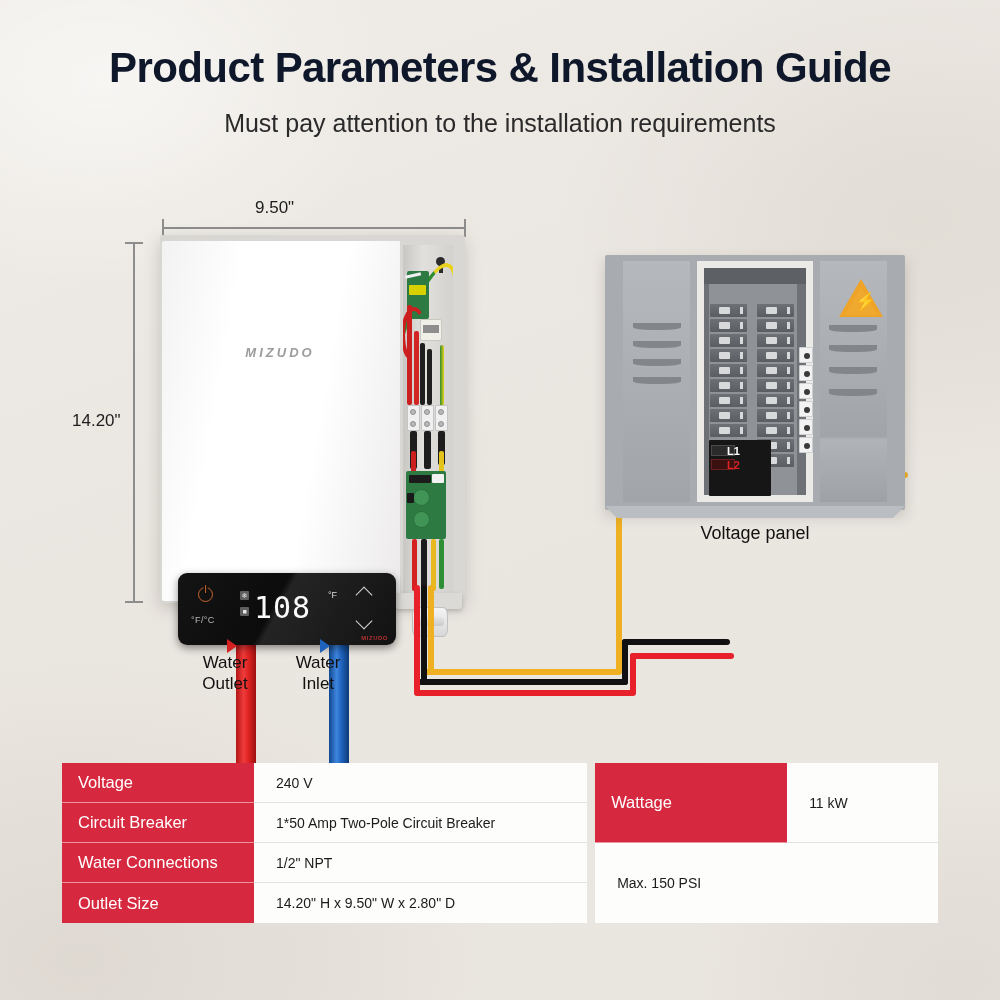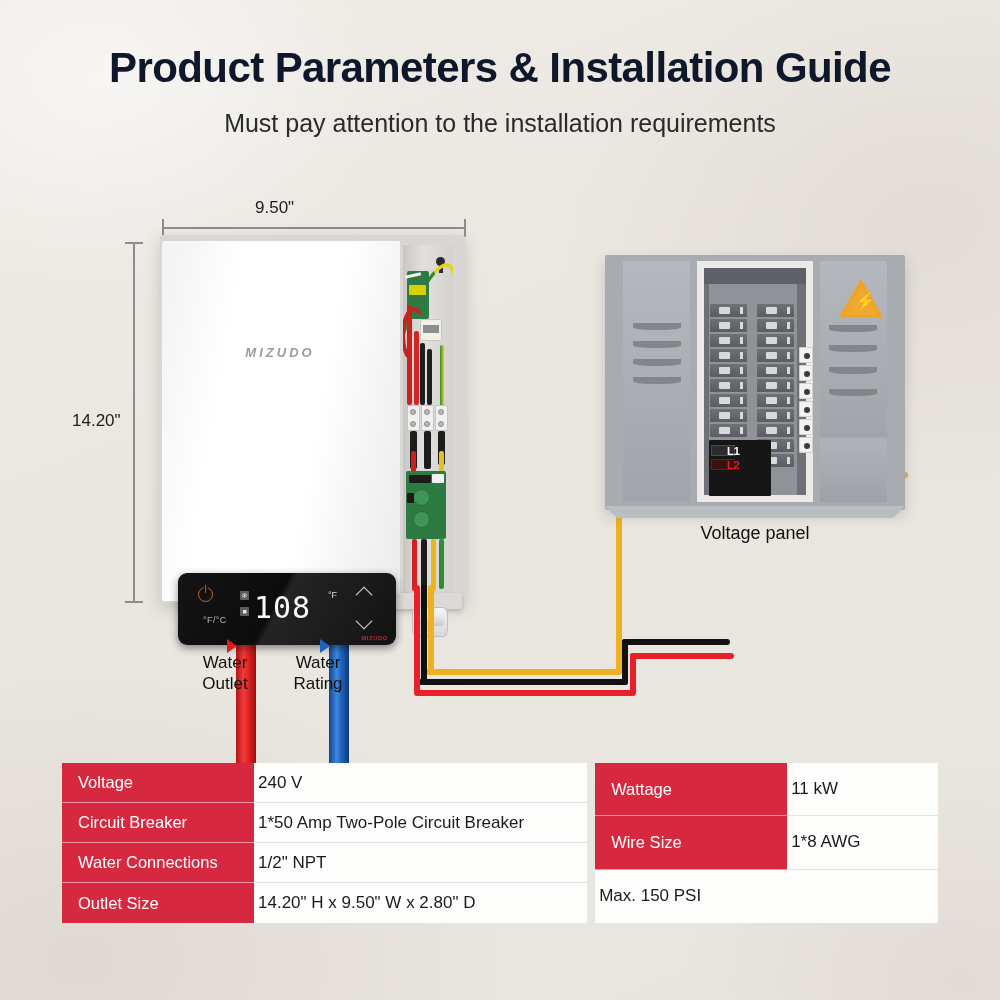--- a/index.html
+++ b/index.html
@@ -67,21 +67,21 @@
     border: 1.8px solid #c8652a; border-radius: 50%;
   }
   .pwr-icon::after {
     content: ""; position: absolute; left: 50%; top: -3px;
     width: 1.8px; height: 8px; background: #c8652a;
     transform: translateX(-50%);
     box-shadow: 0 0 0 1.6px #0f0f0f;
   }
   .fc-label {
     position: absolute; left: 13px; top: 42px;
-    font-size: 9px; color: #b9b9b9; letter-spacing: 0.4px; margin-left: 12px;
+    font-size: 9px; color: #b9b9b9; letter-spacing: 0.4px;
   }
   .lcd {
     position: absolute; left: 62px; top: 14px; width: 95px; height: 42px;
   }
   .lcd-num {
     position: absolute; left: 14px; top: 1px;
     font-family: "DejaVu Sans Mono", monospace;
     font-size: 30px; color: #fafafa; letter-spacing: 1px; line-height: 40px;
   }
   .lcd-deg {
@@ -275,22 +275,22 @@
     background: #d6293f; color: #fff;
     font-size: 16.5px; display: flex; align-items: center;
     padding-left: 16px;
     border-bottom: 1px solid rgba(255,255,255,0.5);
   }
   .spec-row:last-child .spec-k { border-bottom: none; }
   .left  .spec-k { width: 192px; }
   .right .spec-k { width: 192px; }
   .spec-v {
     background: #fdfdfc; color: #1b1b1b;
-    font-size: 17px; display: flex; align-items: center;
-    padding-left: 4px; flex: 1;
+    font-size: 14px; display: flex; align-items: center;
+    padding-left: 22px; flex: 1;
     border-bottom: 1px solid #e2e2e2;
   }
   .spec-row:last-child .spec-v { border-bottom: none; }
   .spec-gap { width: 8px; background: transparent; }
 </style>
 </head>
 <body>
 
 <div class="hdr">
   <div class="hdr-title">Product Parameters &amp; Installation Guide</div>
@@ -393,21 +393,21 @@
 
   <div class="arrow-tri" style="left:227px; top:459px; border-left:10px solid #d42020;"></div>
   <div class="wlabel" style="left:180px; top:472px;">
     <div>Water</div>
     <div>Outlet</div>
   </div>
 
   <div class="arrow-tri" style="left:320px; top:459px; border-left:10px solid #1f62bb;"></div>
   <div class="wlabel" style="left:273px; top:472px;">
     <div>Water</div>
-    <div>Rating</div>
+    <div>Inlet</div>
   </div>
 
   <div class="ewire" style="left:422px; top:489px; width:200px; height:6px; background:#efb021; border-radius:3px;"></div>
   <div class="ewire" style="left:616px; top:292px; width:6px; height:200px; background:#efb021; border-radius:3px;"></div>
   <div class="ewire" style="left:616px; top:292px; width:292px; height:6px; background:#efb021; border-radius:3px;"></div>
 
   <div class="ewire" style="left:418px; top:499px; width:210px; height:6px; background:#111; border-radius:3px;"></div>
   <div class="ewire" style="left:622px; top:459px; width:6px; height:46px; background:#111; border-radius:3px;"></div>
   <div class="ewire" style="left:622px; top:459px; width:108px; height:6px; background:#111; border-radius:3px;"></div>
 
@@ -565,20 +565,16 @@
   </div>
 
   <div class="spec-gap"></div>
 
   <div class="spec-half right">
     <div class="spec-row">
       <div class="spec-k">Wattage</div>
       <div class="spec-v">11 kW</div>
     </div>
     <div class="spec-row">
-      <div class="spec-k">Wire Size</div>
-      <div class="spec-v">1*8 AWG</div>
-    </div>
-    <div class="spec-row">
       <div class="spec-v">Max. 150 PSI</div>
     </div>
   </div>
 </div>
 
 </body></html>

